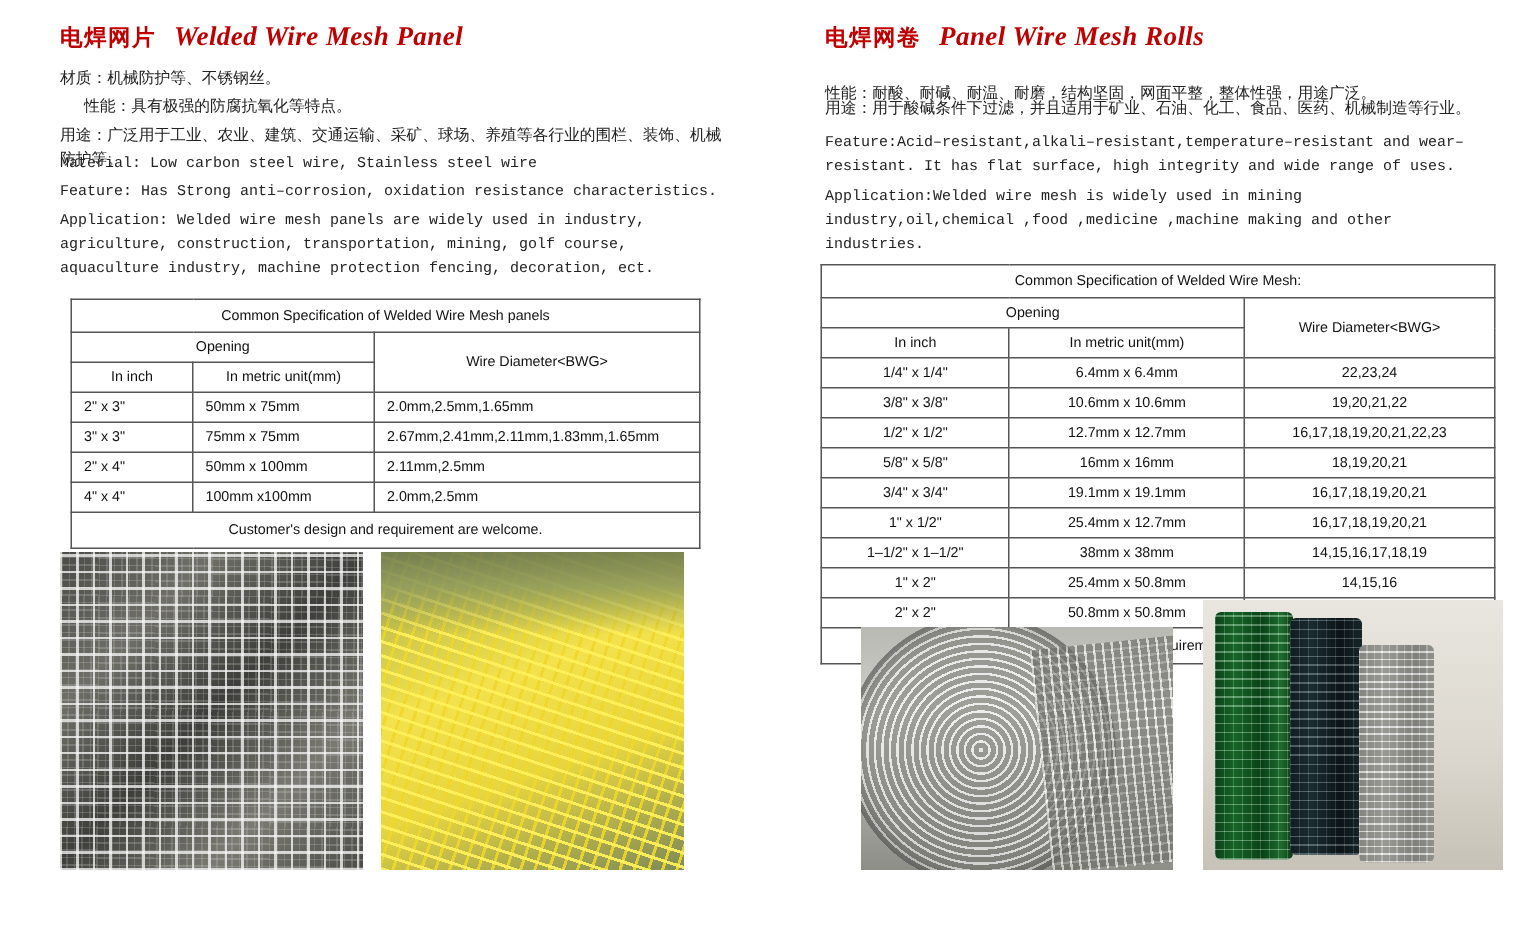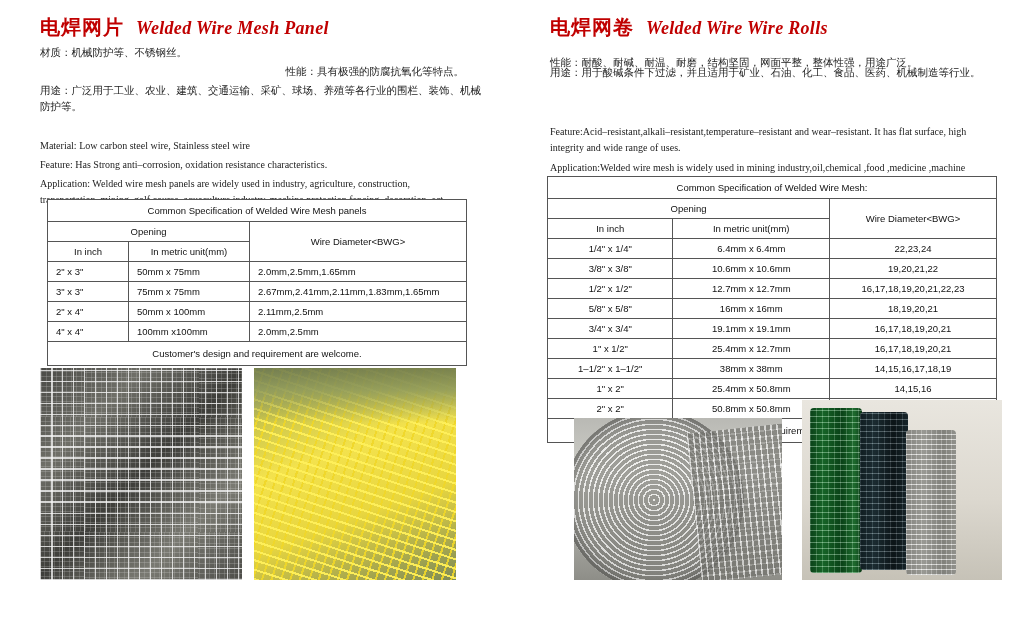--- a/index.html
+++ b/index.html
@@ -27,21 +27,21 @@
   .col-left { left: 0; width: 512px; }
   .col-right { left: 512px; width: 512px; }
 
   .heading {
     position: absolute;
     white-space: nowrap;
   }
   .heading .cn {
     font-family: "DejaVu Sans", sans-serif;
     font-weight: bold;
-    font-size: 20px;
+    font-size: 15px;
     color: #c00000;
     letter-spacing: 1px;
   }
   .heading .en {
     font-family: "Liberation Serif", serif;
     font-weight: bold;
     font-style: italic;
     font-size: 18px;
     color: #c00000;
     margin-left: 12px;
@@ -52,23 +52,22 @@
     position: absolute;
     font-size: 10.5px;
     line-height: 16px;
     color: #222;
   }
   .para.cn {
     font-family: "DejaVu Sans", sans-serif;
     font-size: 10.5px;
   }
   .para.en {
-    font-family: Liberation Serif, serif;
+    font-family: Liberation Mono, monospace;
     font-size: 10px;
-    margin-top: 36px;
   }
 
   table.spec {
     position: absolute;
     border-collapse: collapse;
     font-size: 9.5px;
     font-family: "Liberation Sans", sans-serif;
     background: #fff;
   }
   table.spec td, table.spec th {
@@ -182,21 +181,21 @@
 
 <div class="page">
 
   <div class="col col-left">
 
     <div class="heading" style="left:40px; top:14px;">
       <span class="cn">电焊网片</span><span class="en">Welded Wire Mesh Panel</span>
     </div>
 
     <div class="para cn" style="left:40px; top:44px; width:440px;">材质：机械防护等、不锈钢丝。</div>
-    <div class="para cn" style="left:24px; top:63px; width:440px;text-align:right;">性能：具有极强的防腐抗氧化等特点。</div>
+    <div class="para cn" style="left:56px; top:63px; width:440px;">性能：具有极强的防腐抗氧化等特点。</div>
     <div class="para cn" style="left:40px; top:82px; width:450px;">用途：广泛用于工业、农业、建筑、交通运输、采矿、球场、养殖等各行业的围栏、装饰、机械防护等。</div>
     <div class="para en" style="left:40px; top:102px; width:440px;">Material: Low carbon steel wire, Stainless steel wire</div>
     <div class="para en" style="left:40px; top:121px; width:440px;">Feature: Has Strong anti–corrosion, oxidation resistance characteristics.</div>
     <div class="para en" style="left:40px; top:140px; width:410px;">Application: Welded wire mesh panels are widely used in industry, agriculture, construction, transportation, mining, golf course, aquaculture industry, machine protection fencing, decoration, ect.</div>
 
     <table class="spec" style="left:47px; top:199px; width:420px;">
       <tbody>
         <tr>
           <td class="title-cell" colspan="3">Common Specification of Welded Wire Mesh panels</td>
         </tr>
@@ -234,21 +233,21 @@
       </tbody>
     </table>
 
     <div class="photo mesh-gray" style="left:40px; top:368px; width:202px; height:212px;"></div>
     <div class="photo mesh-yellow" style="left:254px; top:368px; width:202px; height:212px;"></div>
   </div>
 
   <div class="col col-right">
 
     <div class="heading" style="left:38px; top:14px;">
-      <span class="cn">电焊网卷</span><span class="en">Welded Wire Wire Rolls</span>
+      <span class="cn">电焊网卷</span><span class="en">Panel Wire Mesh Rolls</span>
     </div>
 
     <div class="para cn" style="left:38px; top:54px; width:450px;">性能：耐酸、耐碱、耐温、耐磨，结构坚固，网面平整，整体性强，用途广泛。</div>
     <div class="para cn" style="left:38px; top:64px; width:450px;">用途：用于酸碱条件下过滤，并且适用于矿业、石油、化工、食品、医药、机械制造等行业。</div>
     <div class="para en" style="left:38px; top:88px; width:445px;">Feature:Acid–resistant,alkali–resistant,temperature–resistant and wear–resistant. It has flat surface, high integrity and wide range of uses.</div>
     <div class="para en" style="left:38px; top:124px; width:445px;">Application:Welded wire mesh is widely used in mining industry,oil,chemical ,food ,medicine ,machine making and other industries.</div>
 
     <table class="spec" style="left:35px; top:176px; width:450px;">
       <tbody>
         <tr>

